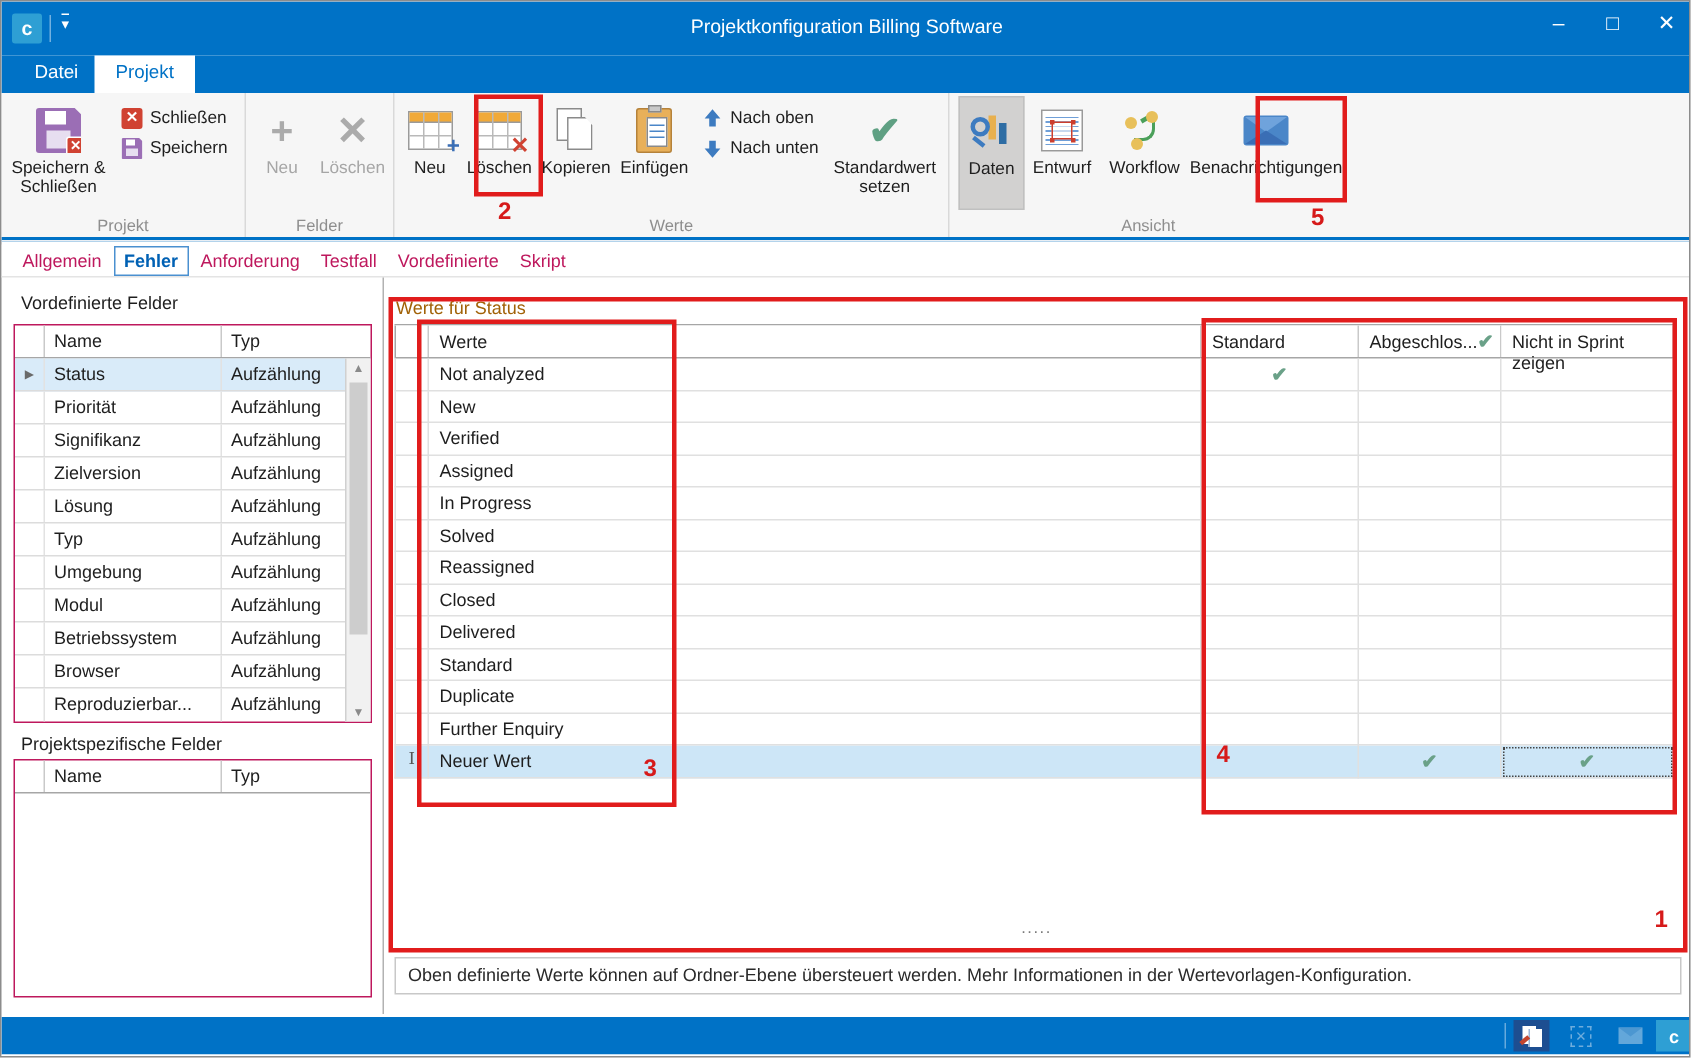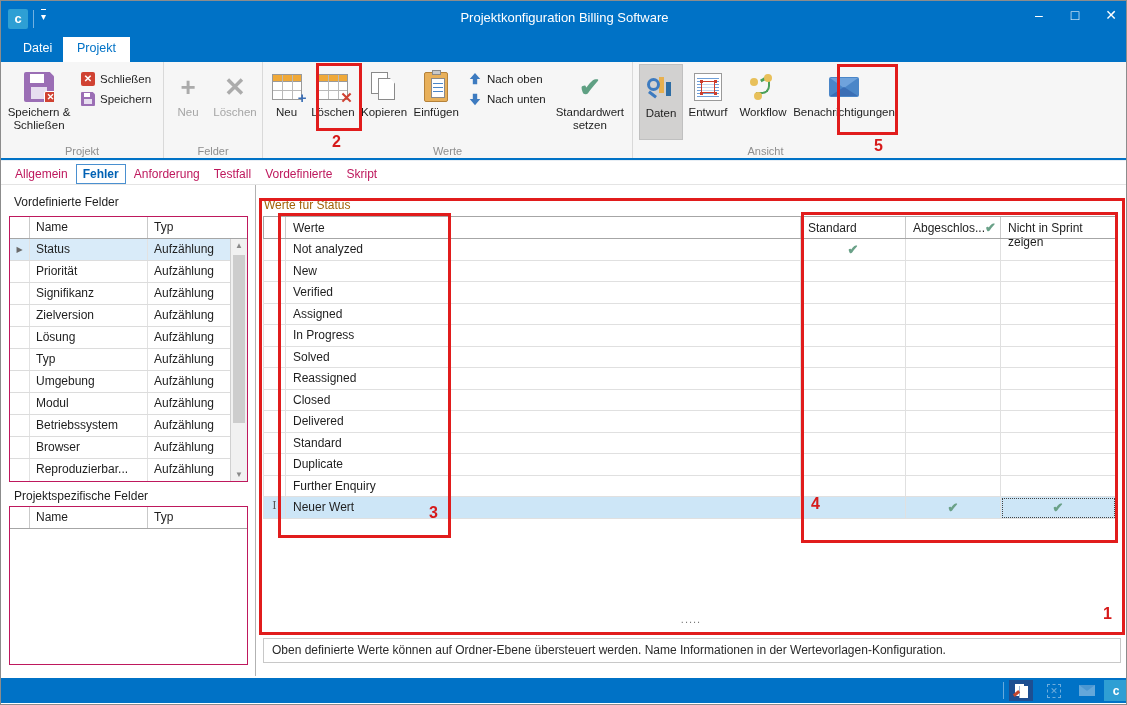--- a/index.html
+++ b/index.html
@@ -518,21 +518,21 @@
     <div class="g-row sel">
         <div class="gc0">I</div>
         <div class="gc1">Neuer Wert</div>
         <div class="gc2 chk-glyph"></div>
         <div class="gc3 chk-glyph">✔</div>
         <div class="gc4 chk-glyph cell-focus">✔</div>
       </div>
   </div>
 
   <div class="dots">.....</div>
-  <div class="footer-note">Oben definierte Werte können auf Ordner-Ebene übersteuert werden. Name Informationen in der Wertevorlagen-Konfiguration.</div>
+  <div class="footer-note">Oben definierte Werte können auf Ordner-Ebene übersteuert werden. Mehr Informationen in der Wertevorlagen-Konfiguration.</div>
 
   <div class="statusbar">
     <div class="sb-sep"></div>
     <div class="sb-ic sb1">
         <span class="pg1"></span>
         <span class="pg2"></span>
         <span class="pen"></span>
       </div>
     <div class="sb-ic sb2">
         <span class="box">✕</span>

